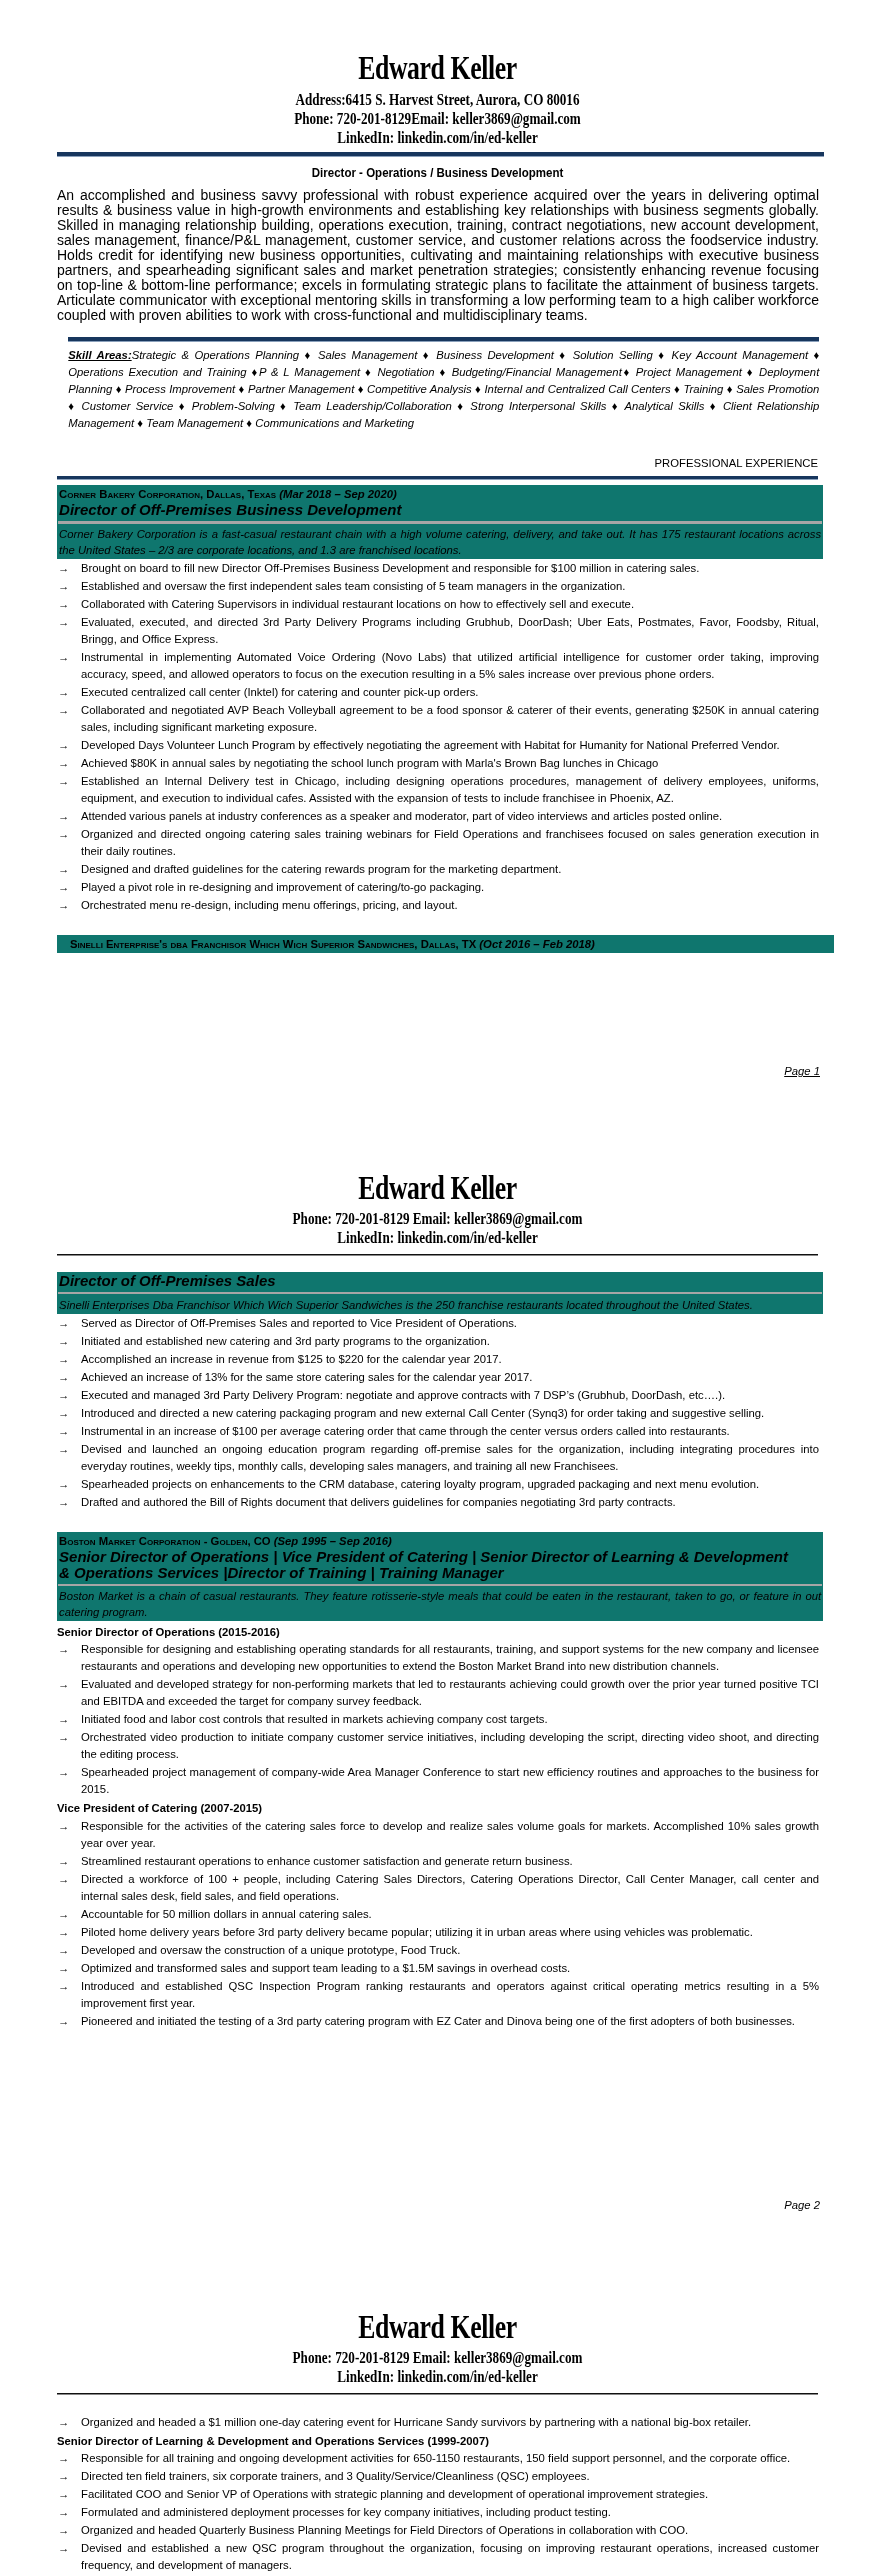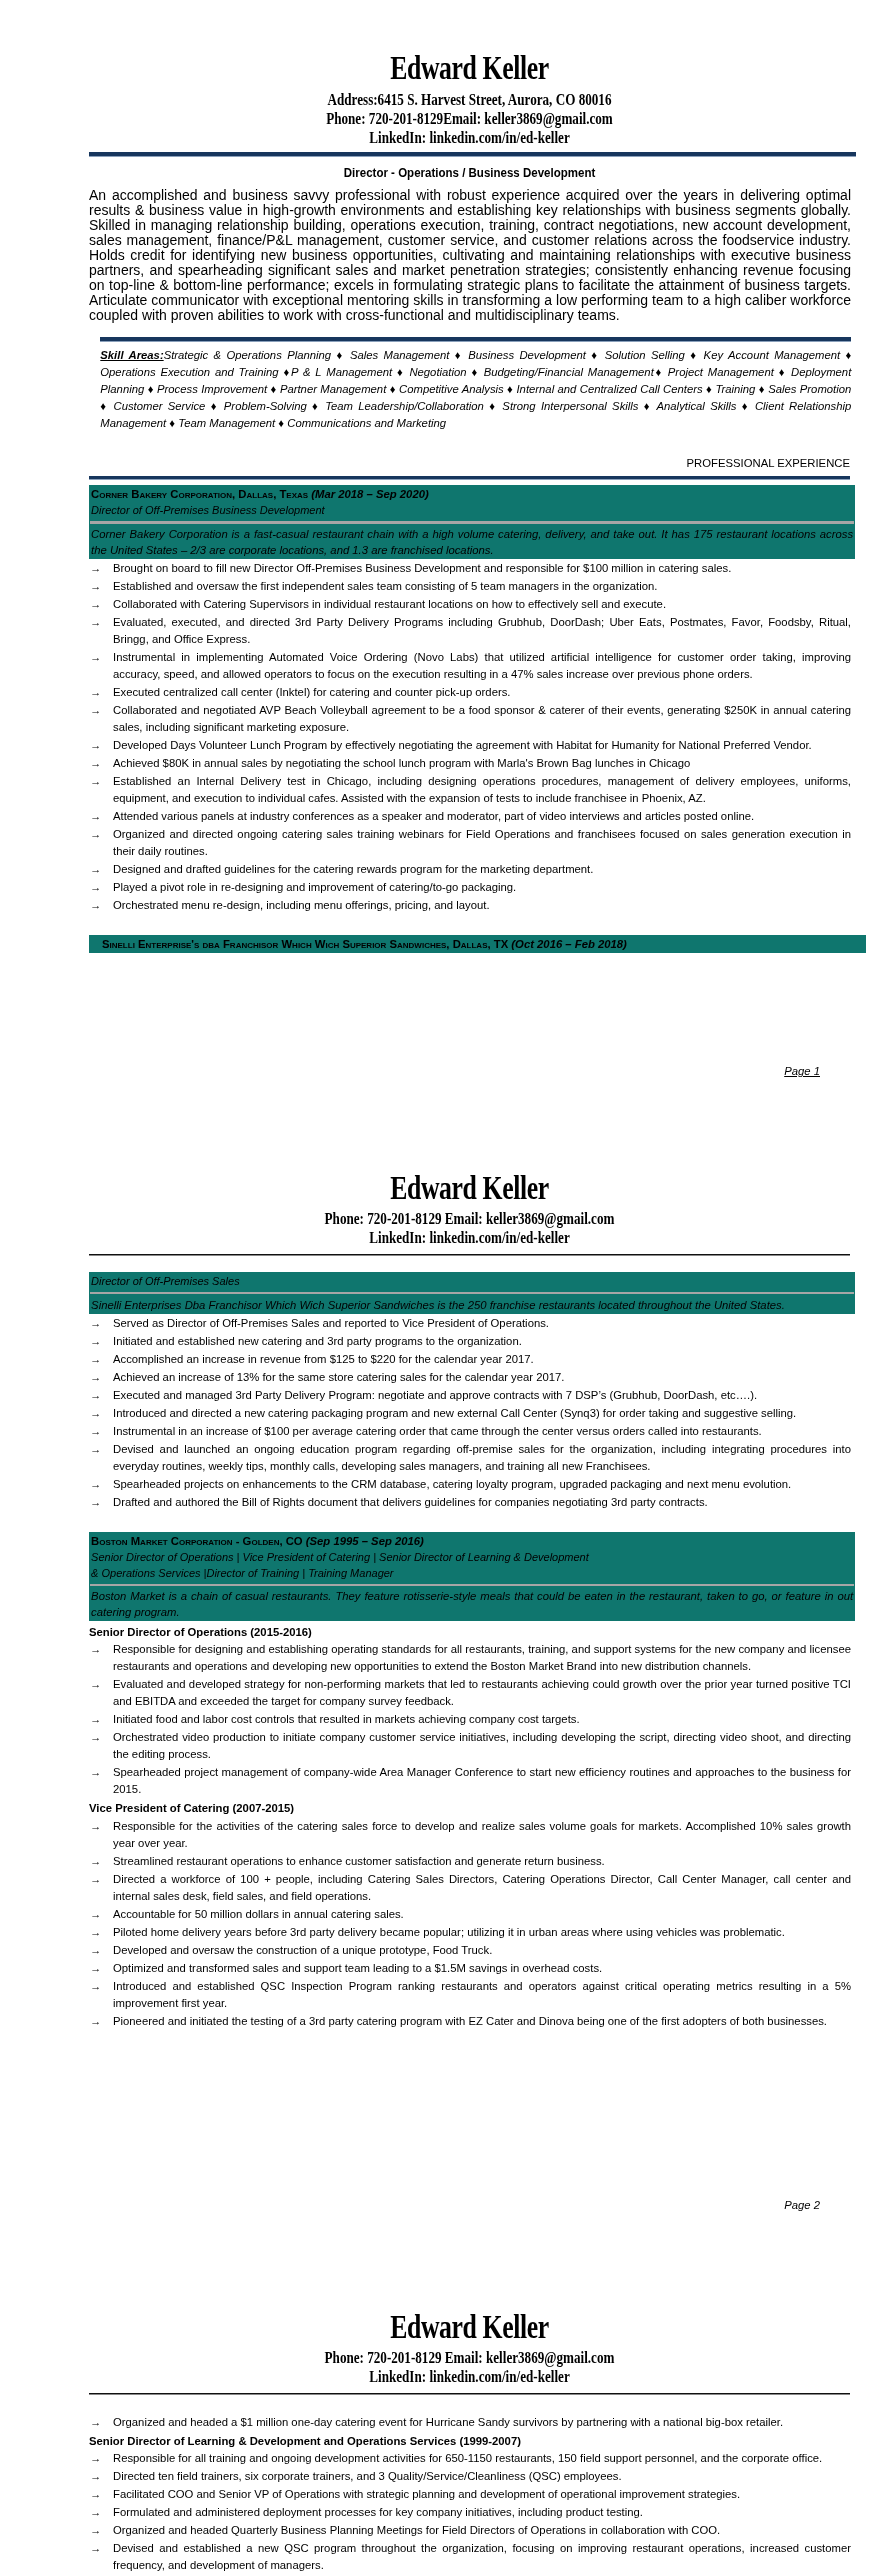--- a/index.html
+++ b/index.html
@@ -1,32 +1,32 @@
 <!DOCTYPE html>
 <html style="font-size:8.2px"><head>
 <meta charset="utf-8">
 <style>
   html, body { margin: 0; padding: 0; background: #ffffff; }
   body { width: 876px; height: 3400px; position: relative; overflow: hidden; color: #000; font-family: "Liberation Sans", sans-serif; }
   .page { position: absolute; left: 0; width: 876px; }
-  .content { position: absolute; left: 57px; width: 762px; margin-left: 32px; }
+  .content { position: absolute; left: 57px; width: 762px; }
   .name { text-align: center; font-family: "Liberation Serif", serif; font-weight: bold; font-size: 33px; line-height: 36px; transform: scaleX(0.78); transform-origin: center; letter-spacing: -0.5px; }
   .contact { text-align: center; font-family: "Liberation Serif", serif; font-weight: bold; font-size: 16px; line-height: 19px; transform: scaleX(0.82); transform-origin: center; }
   .rule-navy { height: 3.6px; background: #17365d; border-bottom: 1px solid #8aa0bb; }
   .rule-black { height: 1px; background: #111; border-bottom: 0.5px solid #888; }
   .headline { text-align: center; font-weight: bold; font-size: 13.4px; line-height: 17.5px; transform: scaleX(0.86); }
   .para { font-size: 14px; line-height: 15px; text-align: justify; transform-origin: left; }
   .skills { font-size: 11.3px; line-height: 17px; text-align: justify; font-style: italic; }
   .skills .lbl { font-weight: bold; text-decoration: underline; }
   .sec-title { text-align: right; font-weight: normal; font-size: 11.3px; line-height: 15.5px; }
   .shade { background: #0f766e; padding: 1px 2.1px; }
   .shade .sep { height: 2.6px; background: #a6a6a6; margin: 3.1px -1px 3.1px -1px; }
   .co { font-weight: bold; font-size: 11.3px; line-height: 16px; font-variant: small-caps; }
   .co .dates { font-style: italic; font-variant: normal; }
-  .role { font-weight: normal; font-style: italic; font-size: 11px; line-height: 16px; }
+  .role { font-weight: bold; font-style: italic; font-size: 15px; line-height: 16px; }
   .desc { font-style: italic; font-size: 11.3px; line-height: 15.5px; text-align: justify; }
   ul.bul { list-style: none; margin: 0; padding: 0; }
   ul.bul li { position: relative; padding-left: 24px; font-size: 11.3px; line-height: 17px; text-align: justify; margin: 1px 0; }
   ul.bul li .arrow { position: absolute; left: 1px; top: 0; }
   .subhead { font-weight: bold; font-size: 11.3px; line-height: 16.5px; margin-top: 2.1px; }
   .pageno { position: absolute; right: 56px; font-style: italic; font-size: 11.3px; }
 </style>
 </head>
 <body>
 
@@ -50,21 +50,21 @@
       <div class="co"><span>Corner Bakery Corporation, Dallas, Texas</span> <span class="dates">(Mar 2018 – Sep 2020)</span></div>
       <div class="role">Director of Off-Premises Business Development</div>
       <div class="sep"></div>
       <div class="desc">Corner Bakery Corporation is a fast-casual restaurant chain with a high volume catering, delivery, and take out. It has 175 restaurant locations across the United States – 2/3 are corporate locations, and 1.3 are franchised locations.</div>
     </div>
     <ul class="bul" id="corner-bullets" style="width:762px;">
         <li><span class="arrow">→</span><span>Brought on board to fill new Director Off-Premises Business Development and responsible for $100 million in catering sales.</span></li>
         <li><span class="arrow">→</span><span>Established and oversaw the first independent sales team consisting of 5 team managers in the organization.</span></li>
         <li><span class="arrow">→</span><span>Collaborated with Catering Supervisors in individual restaurant locations on how to effectively sell and execute.</span></li>
         <li><span class="arrow">→</span><span>Evaluated, executed, and directed 3rd Party Delivery Programs including Grubhub, DoorDash; Uber Eats, Postmates, Favor, Foodsby, Ritual, Bringg, and Office Express.</span></li>
-        <li><span class="arrow">→</span><span>Instrumental in implementing Automated Voice Ordering (Novo Labs) that utilized artificial intelligence for customer order taking, improving accuracy, speed, and allowed operators to focus on the execution resulting in a 47% sales increase over previous phone orders.</span></li>
+        <li><span class="arrow">→</span><span>Instrumental in implementing Automated Voice Ordering (Novo Labs) that utilized artificial intelligence for customer order taking, improving accuracy, speed, and allowed operators to focus on the execution resulting in a 5% sales increase over previous phone orders.</span></li>
         <li><span class="arrow">→</span><span>Executed centralized call center (Inktel) for catering and counter pick-up orders.</span></li>
         <li><span class="arrow">→</span><span>Collaborated and negotiated AVP Beach Volleyball agreement to be a food sponsor &amp; caterer of their events, generating $250K in annual catering sales, including significant marketing exposure.</span></li>
         <li><span class="arrow">→</span><span>Developed Days Volunteer Lunch Program by effectively negotiating the agreement with Habitat for Humanity for National Preferred Vendor.</span></li>
         <li><span class="arrow">→</span><span>Achieved $80K in annual sales by negotiating the school lunch program with Marla's Brown Bag lunches in Chicago</span></li>
         <li><span class="arrow">→</span><span>Established an Internal Delivery test in Chicago, including designing operations procedures, management of delivery employees, uniforms, equipment, and execution to individual cafes. Assisted with the expansion of tests to include franchisee in Phoenix, AZ.</span></li>
         <li><span class="arrow">→</span><span>Attended various panels at industry conferences as a speaker and moderator, part of video interviews and articles posted online.</span></li>
         <li><span class="arrow">→</span><span>Organized and directed ongoing catering sales training webinars for Field Operations and franchisees focused on sales generation execution in their daily routines.</span></li>
         <li><span class="arrow">→</span><span>Designed and drafted guidelines for the catering rewards program for the marketing department.</span></li>
         <li><span class="arrow">→</span><span>Played a pivot role in re-designing and improvement of catering/to-go packaging.</span></li>
         <li><span class="arrow">→</span><span>Orchestrated menu re-design, including menu offerings, pricing, and layout.</span></li>

